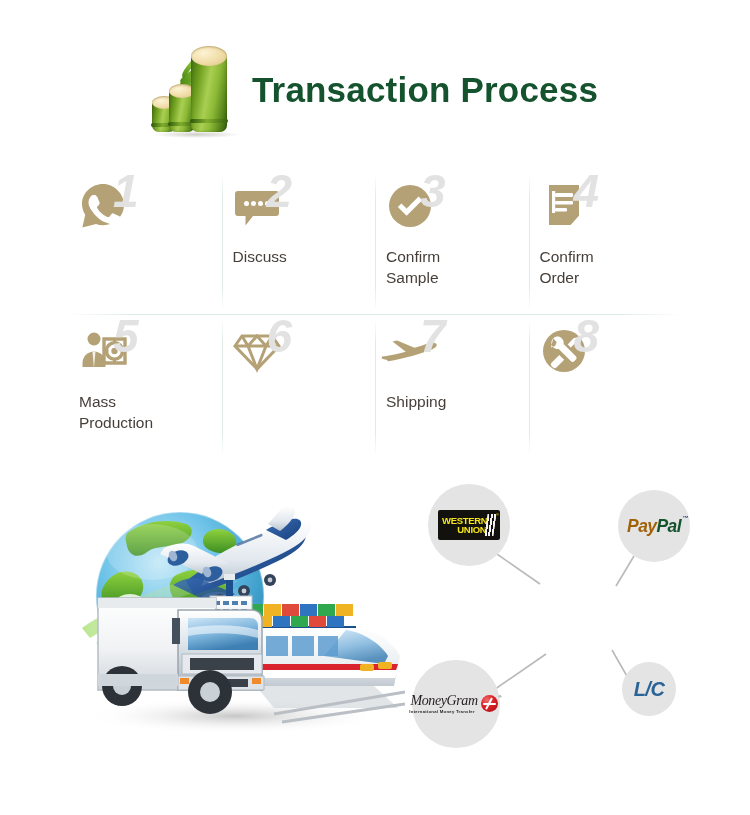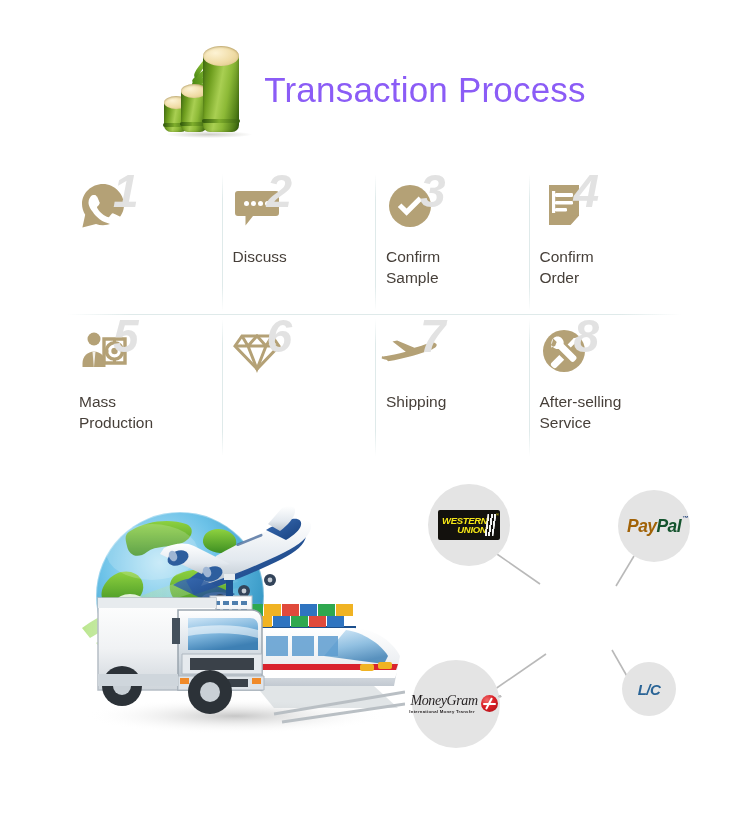--- a/index.html
+++ b/index.html
@@ -89,22 +89,22 @@
     position: absolute;
     left: 2px;
     bottom: 0px;
     width: 86px;
     height: 7px;
     border-radius: 50%;
     background: radial-gradient(ellipse at center, rgba(80,80,60,.28) 0%, rgba(255,255,255,0) 72%);
   }
   .page-title {
     font-size: 35px;
-    color: #8b5cf6;
-    font-weight: 400;
+    color: #14532d;
+    font-weight: 700;
     letter-spacing: .2px;
     white-space: nowrap;
     text-align: center;
   }
 
   
   .process-grid {
     position: absolute;
     left: 68px;
     top: 170px;
@@ -229,21 +229,21 @@
   .wu-badge {
     width: 62px; height: 30px;
     background: #13110d;
     border-radius: 2px;
     display: flex;
     align-items: center;
     position: relative;
     padding-left: 4px;
     box-sizing: border-box;
   }
-  .wu-words { display: flex; flex-direction: column; line-height: 1; font-style: italic; }
+  .wu-words { display: flex; flex-direction: column; line-height: 1; }
   .wu-words span {
     color: #f5e617;
     font-family: "Liberation Sans", sans-serif;
     font-weight: 700;
     font-size: 9.5px;
     letter-spacing: -.3px;
   }
   .wu-words .wu-union { align-self: flex-end; padding-right: 1px; }
   .wu-bars {
     position: absolute;
@@ -295,21 +295,21 @@
   }
   .mg-globe::before, .mg-globe::after {
     content:""; position:absolute; background:#fff;
   }
   .mg-globe::before { left:2px; top:7.5px; width:13px; height:1.6px; border-radius:1px; }
   .mg-globe::after  { left:7.5px; top:2px; width:1.6px; height:13px; border-radius:1px; transform: rotate(28deg); }
   .mg-reg { font-size:4px; color:#231f20; align-self:flex-start; margin-left:1px; }
 
   
   .lc-text {
-    font-size: 15px;
+    font-size: 20px;
     font-weight: 700;
     font-style: italic;
     color: #2a6496;
     letter-spacing: -.5px;
   }
 </style>
 </head>
 <body>
 
 <div class="header">
@@ -472,21 +472,20 @@
             <circle cx="24" cy="24" r="21"></circle>
             <g fill="#ffffff">
               <path d="M13.2 11.5c-2.4 2.4-2.4 6.3 0 8.7 1.5 1.5 3.6 2.1 5.5 1.7L31 34.2c.9.9 2.4.9 3.3 0l1.6-1.6c.9-.9.9-2.4 0-3.3L23.6 17c.4-2-.2-4.1-1.7-5.6-2.4-2.4-6.3-2.4-8.7 0l3.5 3.5-1.6 4.1-4.1 1.6z" transform="rotate(0 24 24)"></path>
               <path d="M33.9 11.1 27.6 17.4l3.2 3.2 6.3-6.3 1.5-4-5.6.9z"></path>
               <path d="M19.3 27.9l-7.8 7.8c-.9.9-.9 2.4 0 3.3l1.6 1.6c.9.9 2.4.9 3.3 0l7.8-7.8z"></path>
             </g>
           </svg>
         </div>
         <div class="step-num">8</div>
       </div>
-      <div class="step-label">After-selling<br>Service</div>
     </div>
   </div>
 </div>
 
 <div class="logistics">
   <svg viewBox="0 0 345 265" aria-hidden="true">
     <defs>
       <radialGradient id="gGlobeSea" cx="38%" cy="30%" r="78%">
         <stop offset="0%" stop-color="#bfe7f7"></stop>
         <stop offset="45%" stop-color="#6cc2e8"></stop>

